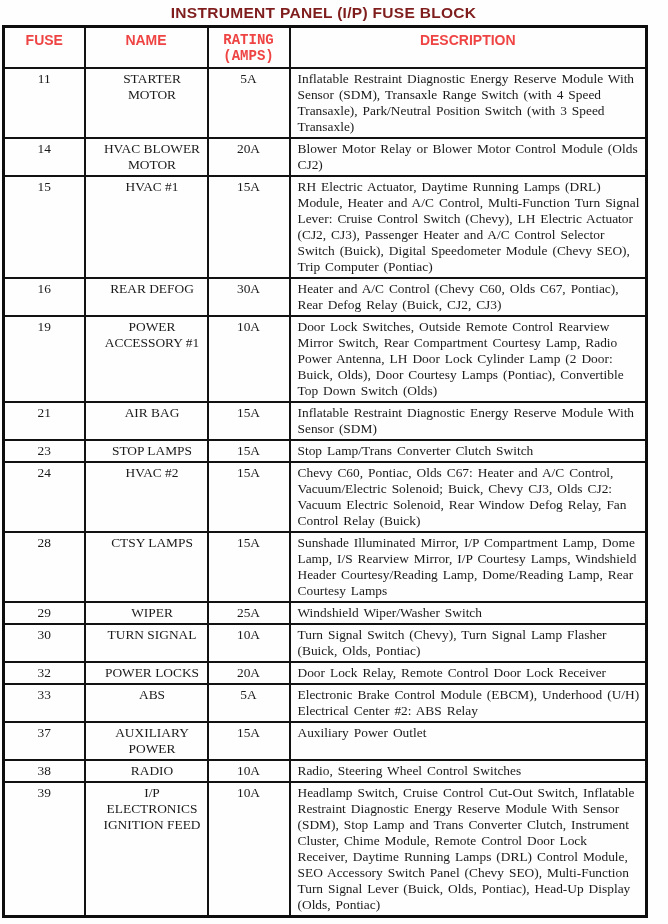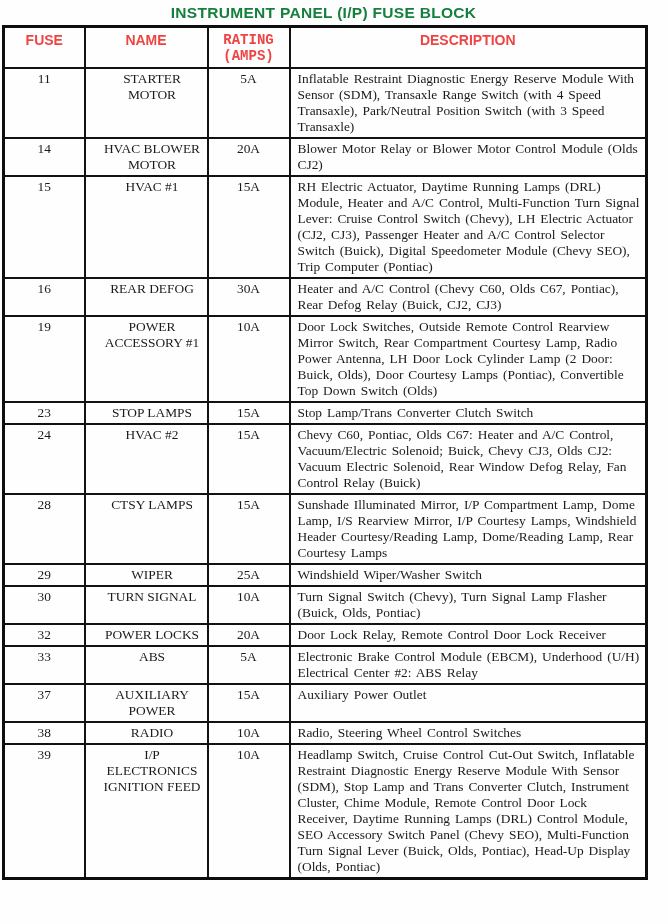--- a/index.html
+++ b/index.html
@@ -20,21 +20,21 @@
     background:#fefefe;
   }
   .page-title{
     width:643px;
     margin:1px 0 3px 0;
     text-align:center;
     font-family:"Liberation Sans", sans-serif;
     font-weight:bold;
     font-size:15.5px;
     letter-spacing:.3px;
-    color:#15803d;
+    color:#7f1d1d;
   }
   table.fuse-table{
     border-collapse:collapse;
     table-layout:fixed;
     width:643px;
     border:3px solid #0e0e0e;
   }
   .fuse-table th,
   .fuse-table td{
     border:2px solid #121212;
@@ -122,20 +122,26 @@
           <td class="col-description">Heater and A/C Control (Chevy C60, Olds C67, Pontiac), Rear Defog Relay (Buick, CJ2, CJ3)</td>
         </tr>
         <tr>
           <td class="col-fuse">19</td>
           <td class="col-name">POWER
 ACCESSORY #1</td>
           <td class="col-rating">10A</td>
           <td class="col-description">Door Lock Switches, Outside Remote Control Rearview Mirror Switch, Rear Compartment Courtesy Lamp, Radio Power Antenna, LH Door Lock Cylinder Lamp (2 Door: Buick, Olds), Door Courtesy Lamps (Pontiac), Convertible Top Down Switch (Olds)</td>
         </tr>
         <tr>
+          <td class="col-fuse">21</td>
+          <td class="col-name">AIR BAG</td>
+          <td class="col-rating">15A</td>
+          <td class="col-description">Inflatable Restraint Diagnostic Energy Reserve Module With Sensor (SDM)</td>
+        </tr>
+        <tr>
           <td class="col-fuse">23</td>
           <td class="col-name">STOP LAMPS</td>
           <td class="col-rating">15A</td>
           <td class="col-description">Stop Lamp/Trans Converter Clutch Switch</td>
         </tr>
         <tr>
           <td class="col-fuse">24</td>
           <td class="col-name">HVAC #2</td>
           <td class="col-rating">15A</td>
           <td class="col-description">Chevy C60, Pontiac, Olds C67: Heater and A/C Control, Vacuum/Electric Solenoid; Buick, Chevy CJ3, Olds CJ2: Vacuum Electric Solenoid, Rear Window Defog Relay, Fan Control Relay (Buick)</td>

